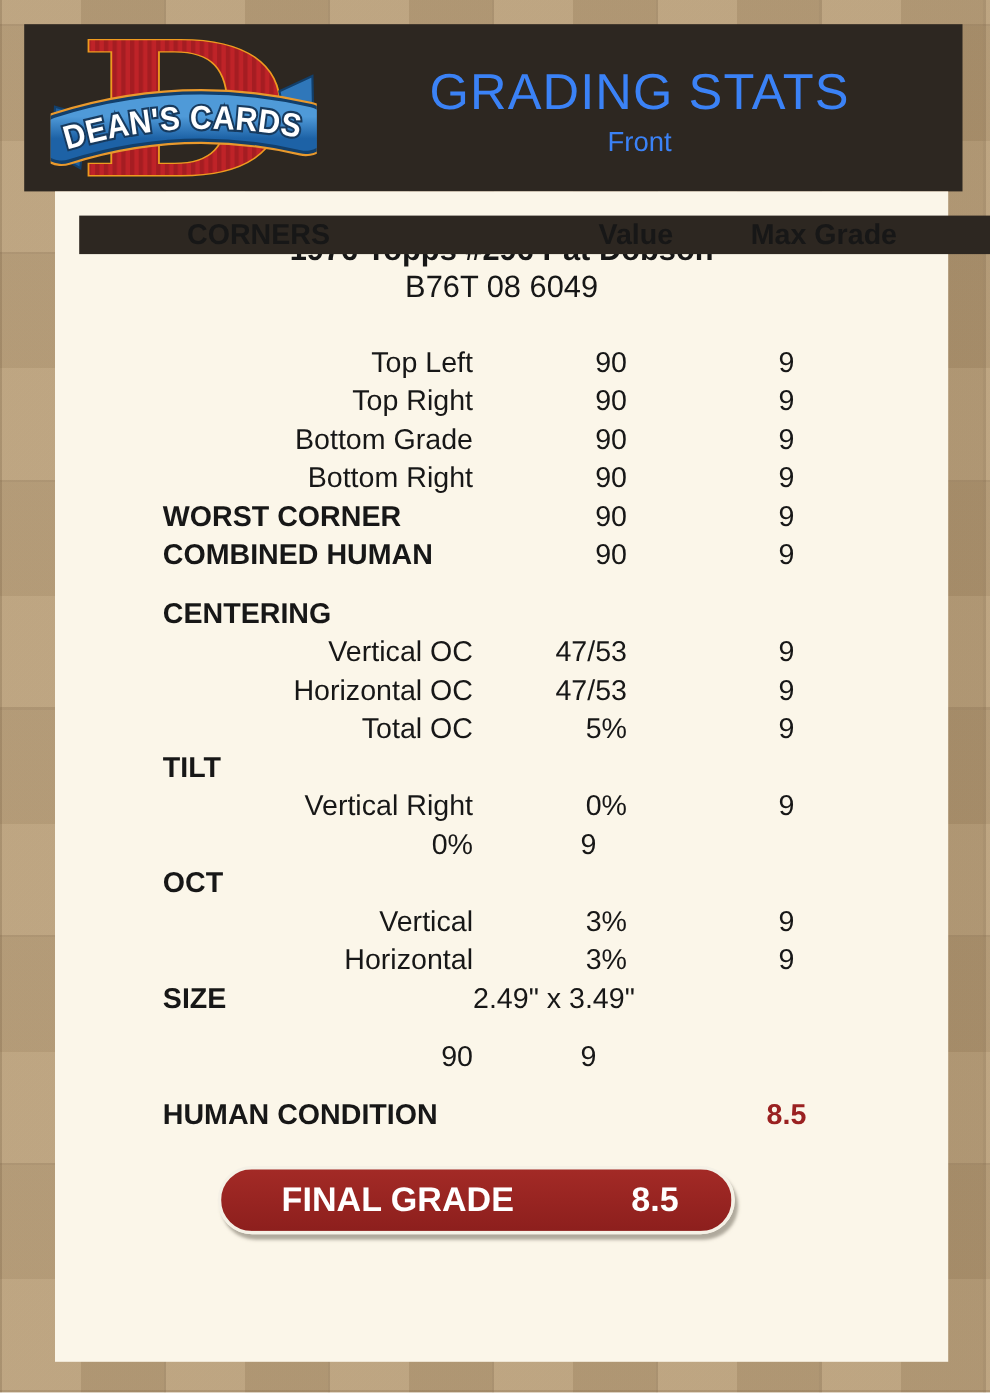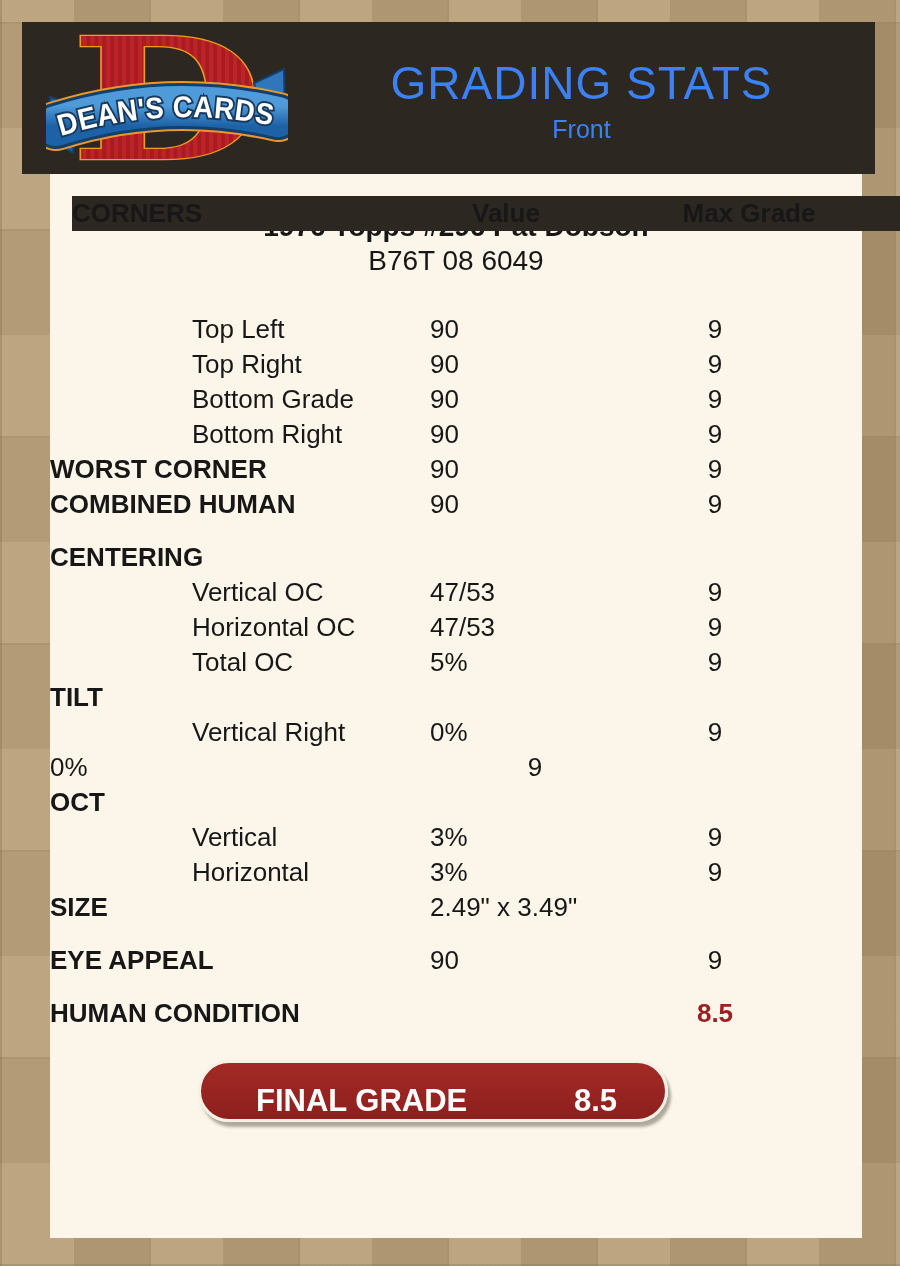--- a/index.html
+++ b/index.html
@@ -34,34 +34,34 @@
   .card-title{margin-top:36px;text-align:center;font-size:28px;line-height:34px;font-weight:bold;}
   .card-code{text-align:center;font-size:28px;line-height:34px;}
 
   .gtable{margin-top:34px;}
   .trow{
     display:grid;grid-template-columns:380px 140px 220px;
     height:35px;align-items:center;font-size:26px;line-height:35px;
   }
   .trow.gap{height:18px;}
   .cell{white-space:nowrap;}
-  .c-label{font-weight:bold;}
-  .trow.item .c-label{padding-left:142px;font-weight:normal;}
-  .c-value{text-align:left;font-weight:normal;}
+  .c-label{padding-left:98px;font-weight:bold;}
+  .trow.item .c-label{padding-left:142px;font-weight:normal;text-align:right;}
+  .c-value{text-align:right;font-weight:normal;}
   .trow.header .c-value{font-weight:bold;transform:translateX(20px);}
   .c-max{text-align:center;padding-left:70px;font-weight:normal;}
   .trow.header .c-max{font-weight:bold;transform:translateX(12px);}
   .cell.red{color:#9a2121;font-weight:bold;}
 
   .final-btn{
     margin:29px 0 0 148px;width:470px;height:62px;box-sizing:border-box;
     background:linear-gradient(#a32a26,#8d1f1d);
     border:3px solid #f5f1e6;border-radius:31px;
     box-shadow:3px 5px 3px rgba(125,118,105,0.6);
-    display:flex;align-items:flex-end;justify-content:space-between;
+    display:flex;align-items:center;justify-content:space-between;
     padding:0 48px 0 55px;color:#ffffff;font-weight:bold;font-size:31px;
     cursor:pointer;
   }
 </style>
 </head>
 <body>
 
 <div class="bg"></div>
 
 <div class="header">
@@ -187,21 +187,20 @@
         <div class="cell c-value">3%</div>
         <div class="cell c-max">9</div>
       </div>
       <div class="trow section">
         <div class="cell c-label">SIZE</div>
         <div class="cell c-value">2.49" x 3.49"</div>
         <div class="cell c-max"></div>
       </div>
       <div class="trow gap"></div>
       <div class="trow section">
-        <div class="cell c-label">EYE APPEAL</div>
         <div class="cell c-value">90</div>
         <div class="cell c-max">9</div>
       </div>
       <div class="trow gap"></div>
       <div class="trow section">
         <div class="cell c-label">HUMAN CONDITION</div>
         <div class="cell c-value"></div>
         <div class="cell c-max red">8.5</div>
       </div>
     </div>

